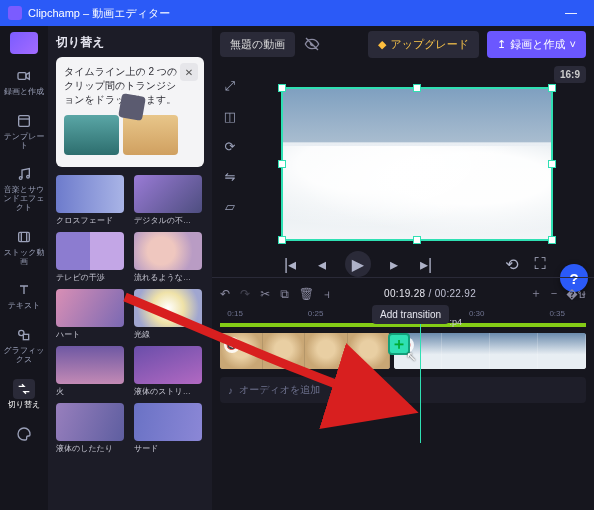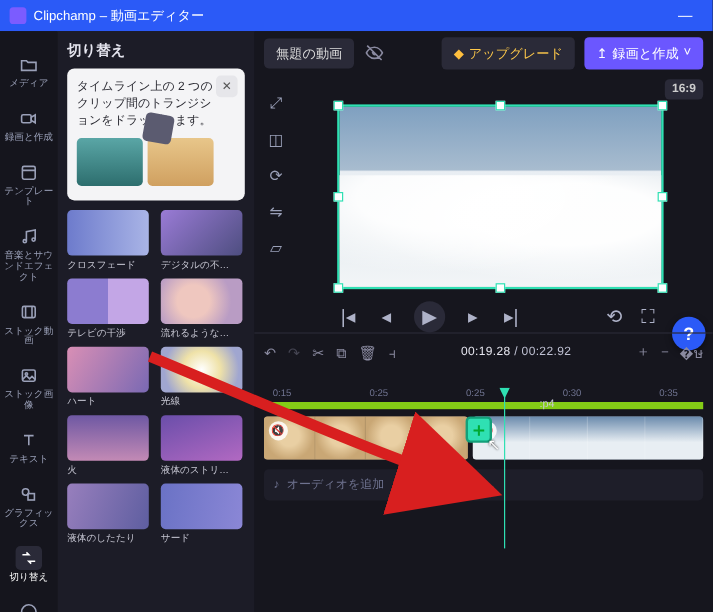--- a/index.html
+++ b/index.html
@@ -79,21 +79,21 @@
 
   .helpfab { position:absolute; right:6px; top:264px; width:28px; height:28px; border-radius:50%; background:#2b5af7; color:#fff; display:flex; align-items:center; justify-content:center; font-weight:700; font-size:15px; box-shadow:0 2px 6px rgba(0,0,0,.4);}
 
   
   .tl { border-top:1px solid #2a2a38; padding:6px 8px 0 8px; position:relative; flex:1;}
   .tl-tools { display:flex; align-items:center; gap:10px; color:#8a8aa0; font-size:12px;}
   .tl-tools .sep{flex:1}
   .tl-time { color:#c0c2d4; font-size:10px; letter-spacing:.3px;}
   .tl-time .cur{color:#e6e6ef;text-align:center;}
   .tl-zoom { display:flex; gap:6px; align-items:center; color:#8a8aa0;}
-  .ruler { height:18px; position:relative; margin-top:20px; border-bottom:6px solid #84cc16; color:#6f7390; font-size:8px;}
+  .ruler { height:18px; position:relative; margin-top:6px; border-bottom:4px solid #84cc16; color:#6f7390; font-size:8px;}
   .ruler span { position:absolute; top:0;}
   .tracks { position:relative; margin-top:4px;}
   .track-label { position:absolute; top:-14px; right:124px; color:#c8c8d4; font-size:9px;}
   .clip-row { display:flex; height:40px; gap:0; align-items:center;}
   .clip { height:36px; border-radius:3px; overflow:hidden; position:relative;}
   .clip.cats { width:170px; background:linear-gradient(90deg,#c7a67a,#d8bb92); display:flex;}
   .clip.cats .seg{flex:1; background:radial-gradient(circle at 50% 45%,#e9cfa3 30%,#c9a775 70%); border-right:1px solid rgba(0,0,0,.1);}
   .clip.sky { flex:1; background:linear-gradient(#6a8aac 0%,#e8eef3 60%); display:flex; margin-left:4px;}
   .clip.sky .seg{flex:1; background:linear-gradient(#6a8aac 0%,#e8eef3 60%); border-right:1px solid rgba(255,255,255,.2);}
   .mute-badge{ position:absolute; left:4px; top:4px; width:16px;height:16px;background:rgba(255,255,255,.85);border-radius:50%;display:flex;align-items:center;justify-content:center;font-size:9px;color:#444;}
@@ -118,28 +118,20 @@
 </div>
 
 <div class="app">
 
   <div class="rail">
     <div class="rail-logo"></div>
 
     <div class="rail-item">
       <div class="rail-ico">
           <svg viewBox="0 0 24 24">
-            <path d="M3 7h6l2 2h10v10H3z"></path>
-          </svg>
-        </div>
-      <div class="rail-label">メディア</div>
-    </div>
-    <div class="rail-item">
-      <div class="rail-ico">
-          <svg viewBox="0 0 24 24">
             <rect x="3" y="7" width="12" height="10" rx="2"></rect>
             <path d="M15 10l5-3v10l-5-3z"></path>
           </svg>
         </div>
       <div class="rail-label">録画と作成</div>
     </div>
     <div class="rail-item">
       <div class="rail-ico">
           <svg viewBox="0 0 24 24">
             <rect x="4" y="4" width="16" height="16" rx="2"></rect>
@@ -159,30 +151,20 @@
       <div class="rail-label">音楽とサウンドエフェクト</div>
     </div>
     <div class="rail-item">
       <div class="rail-ico">
           <svg viewBox="0 0 24 24">
             <rect x="4" y="5" width="16" height="14" rx="2"></rect>
             <path d="M8 5v14M16 5v14"></path>
           </svg>
         </div>
       <div class="rail-label">ストック動画</div>
-    </div>
-    <div class="rail-item">
-      <div class="rail-ico">
-          <svg viewBox="0 0 24 24">
-            <rect x="4" y="5" width="16" height="14" rx="2"></rect>
-            <circle cx="9" cy="10" r="1.5"></circle>
-            <path d="M4 17l5-5 4 4 3-3 4 4"></path>
-          </svg>
-        </div>
-      <div class="rail-label">ストック画像</div>
     </div>
     <div class="rail-item">
       <div class="rail-ico">
           <svg viewBox="0 0 24 24">
             <path d="M6 6h12M12 6v12"></path>
           </svg>
         </div>
       <div class="rail-label">テキスト</div>
     </div>
     <div class="rail-item">
@@ -345,20 +327,21 @@
       </div>
       <div class="ruler">
         <span style="left:2%">0:15</span>
         <span style="left:24%">0:25</span>
         <span style="left:46%">0:25</span>
         <span style="left:68%">0:30</span>
         <span style="left:90%">0:35</span>
       </div>
       <div class="tracks">
         <div class="track-label">:p4</div>
+        <div class="add-trans-tip">Add transition</div>
         <div class="clip-row">
           <div class="clip cats">
             <div class="mute-badge">🔇</div>
             <div class="seg"></div>
               <div class="seg"></div>
               <div class="seg"></div>
               <div class="seg"></div>
           </div>
           <div class="add-trans">＋</div>
           <div class="cursor-ico">↖</div>

